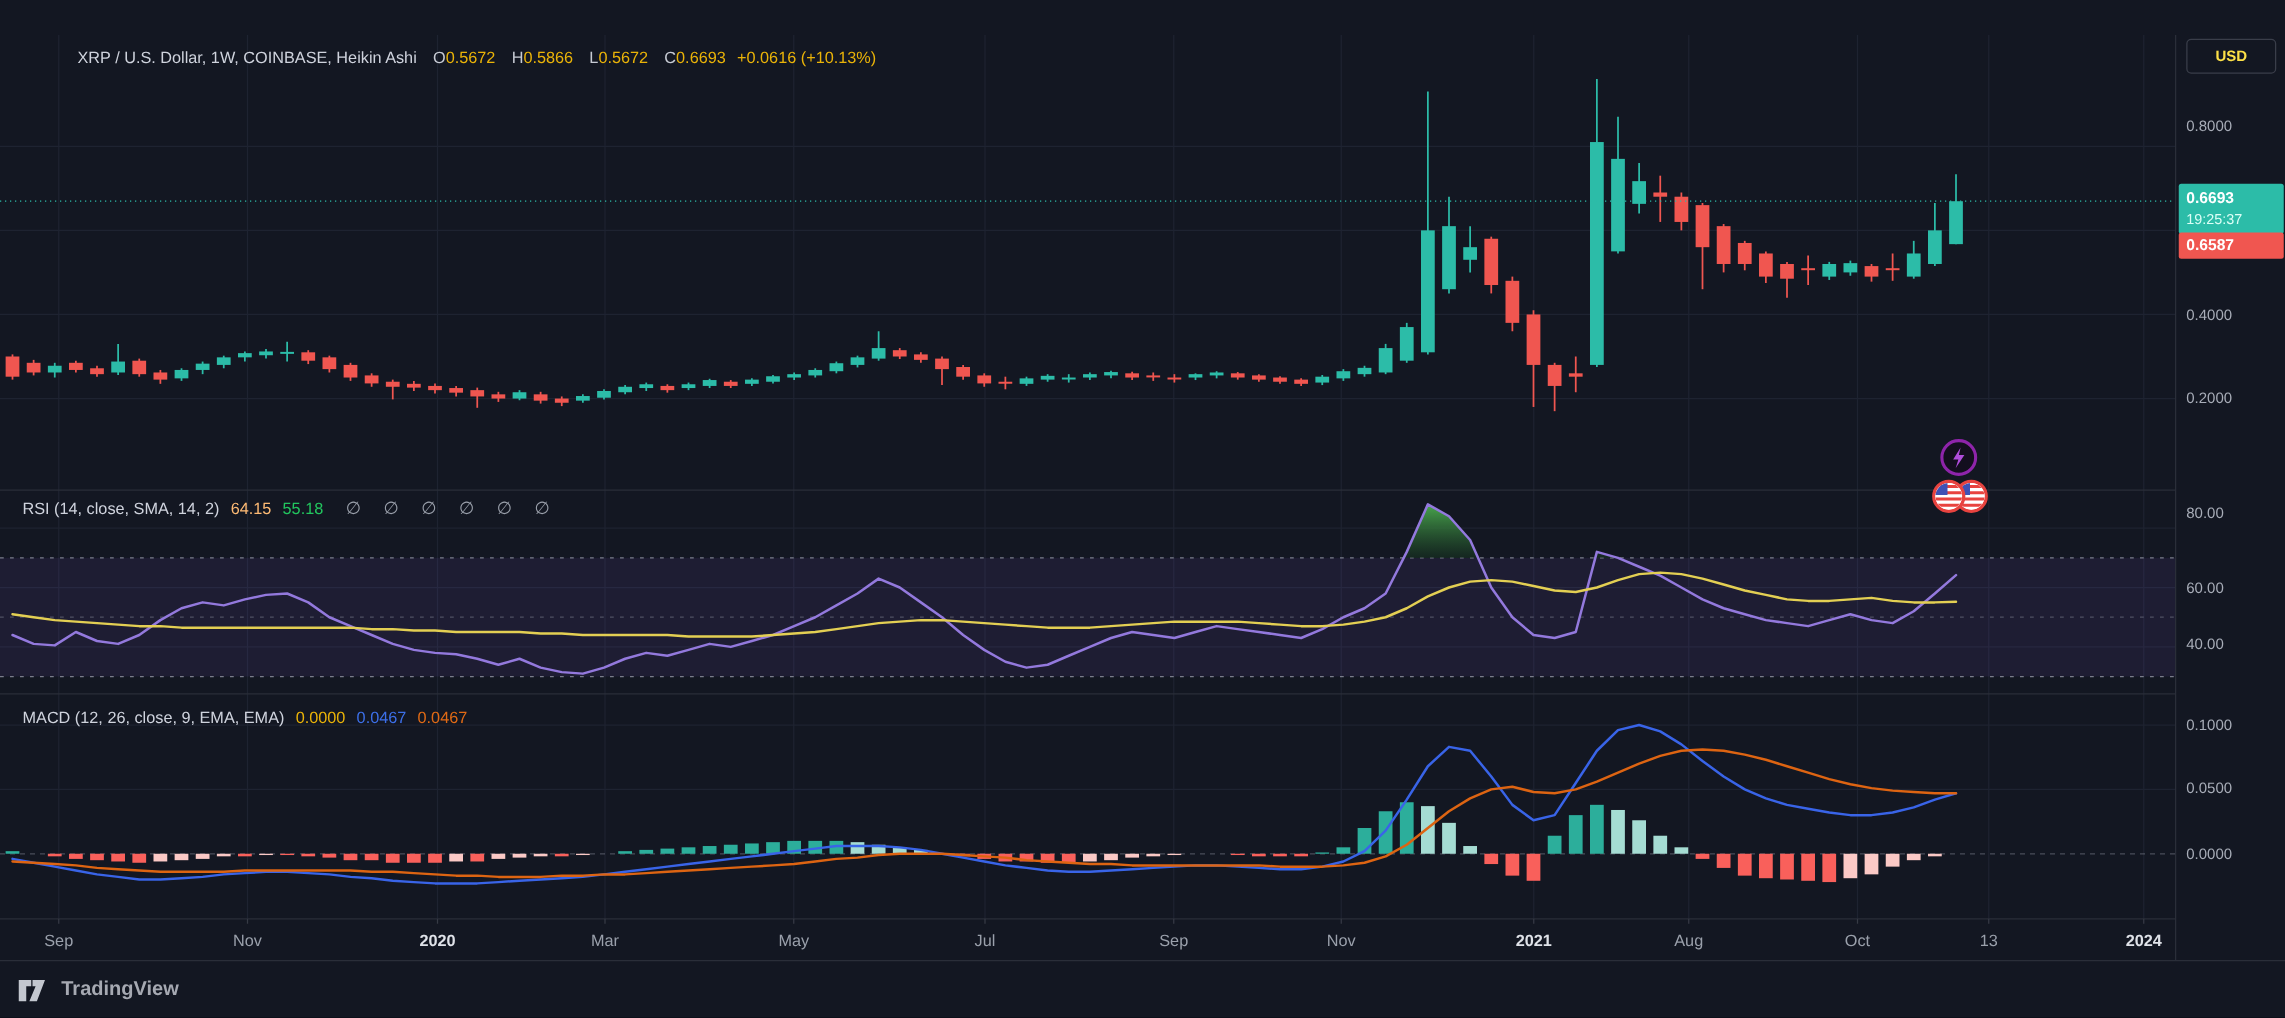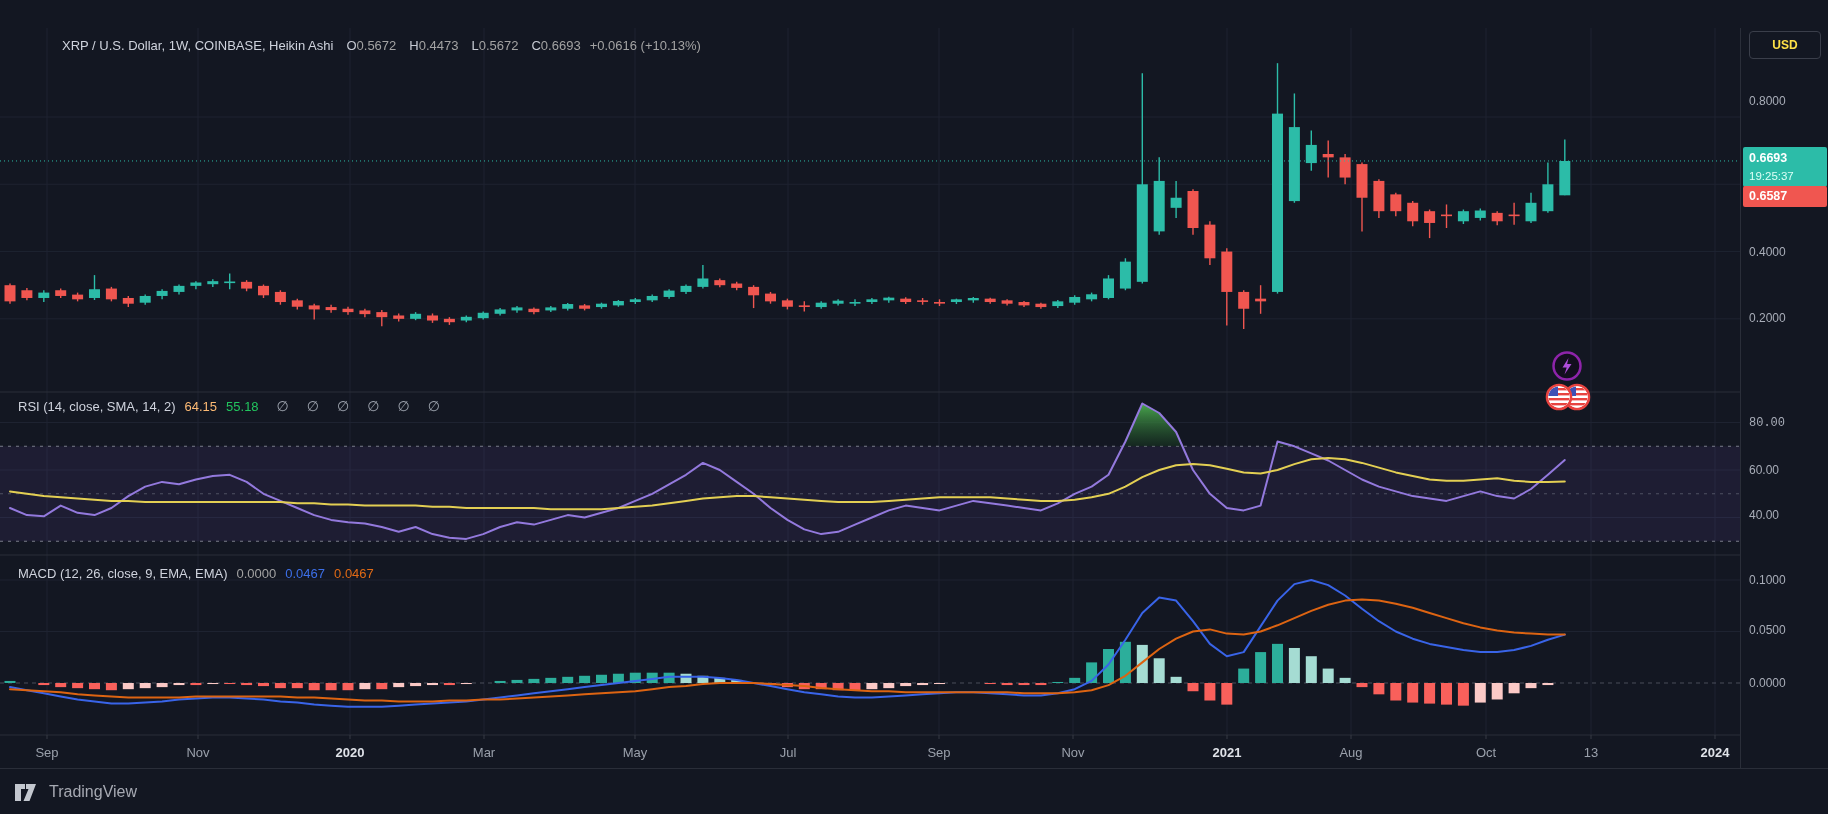--- a/index.html
+++ b/index.html
@@ -4,36 +4,36 @@
 <style>
   html,body{margin:0;padding:0;background:#0d1117;}
   .app{position:relative;width:1828px;height:814px;background:#131722;overflow:hidden;
        font-family:"Liberation Sans",sans-serif;}
   .pub-header{position:absolute;left:8px;top:5px;font-size:13.5px;font-weight:700;color:#e9ebf0;letter-spacing:.2px;}
   .chart-wrap{position:absolute;left:0;top:28px;width:1740px;height:740px;}
   svg{display:block;}
   .legend{position:absolute;left:18px;display:flex;align-items:center;gap:9px;font-size:13px;color:#cfd3dd;pointer-events:none;white-space:nowrap;}
   .legend .ttl{color:#cfd3dd;}
   .legend .lab{color:#c7cbd4;margin-left:4px;}
-  .legend .teal{color:#a3a3a3;}
+  .legend .teal{color:#eab308;}
   .legend .purple{color:#fdba74;}
   .legend .yellow{color:#22c55e;}
   .legend .blue{color:#3c6fe8;}
   .legend .orange{color:#e06a15;}
   .legend .slot{color:#9aa0ab;margin-left:9px;font-size:14px;}
   .price-axis{position:absolute;left:1740px;top:28px;width:88px;height:740px;border-left:1px solid #2a2e39;background:#131722;}
   .axis-label{position:absolute;left:8px;height:18px;line-height:18px;font-size:12px;color:#a8adb8;}
   .usd-btn{position:absolute;left:8px;top:3px;width:70px;height:26px;border:1px solid #3a3e4a;border-radius:4px;
            color:#fde047;font-size:12px;font-weight:700;text-align:center;line-height:26px;background:transparent;}
   .badge{position:absolute;left:2px;width:84px;border-radius:2px;text-align:left;padding-left:6px;box-sizing:border-box;}
   .badge .b1{font-size:12.5px;font-weight:700;color:#ffffff;line-height:19px;}
   .badge .b2{font-size:11.5px;color:#dcfff6;line-height:17px;}
   .footer{position:absolute;left:0;top:768px;width:1828px;height:46px;background:#131722;border-top:1px solid #2a2e39;
           display:flex;align-items:center;padding-left:14px;box-sizing:border-box;gap:9px;}
-  .tv-brand{color:#a6a9b2;font-size:16px;font-weight:400;}
+  .tv-brand{color:#a6a9b2;font-size:16px;font-weight:700;}
   .icon-abs{position:absolute;}
 </style>
 </head>
 <body>
 
 <div class="app">
 
 
   <div class="chart-wrap">
     <svg id="chart-svg" width="1740" height="740">
@@ -376,21 +376,21 @@
         <text x="1486" y="729" text-anchor="middle" font-size="13" fill="#9aa0ab" font-weight="400" font-family="&quot;Liberation Sans&quot;, sans-serif">Oct</text>
         <line x1="1591" y1="707" x2="1591" y2="711" stroke="#363a45"></line>
         <text x="1591" y="729" text-anchor="middle" font-size="13" fill="#9aa0ab" font-weight="400" font-family="&quot;Liberation Sans&quot;, sans-serif">13</text>
         <line x1="1715" y1="707" x2="1715" y2="711" stroke="#363a45"></line>
         <text x="1715" y="729" text-anchor="middle" font-size="13" fill="#dfe2e8" font-weight="700" font-family="&quot;Liberation Sans&quot;, sans-serif">2024</text>
       </svg>
 
     <div class="legend" style="top:10px;margin-left:44px;">
       <span class="ttl">XRP / U.S. Dollar, 1W, COINBASE, Heikin Ashi</span>
       <span><span class="lab">O</span><span class="teal">0.5672</span></span>
-      <span><span class="lab">H</span><span class="teal">0.4473</span></span>
+      <span><span class="lab">H</span><span class="teal">0.5866</span></span>
       <span><span class="lab">L</span><span class="teal">0.5672</span></span>
       <span><span class="lab">C</span><span class="teal">0.6693</span></span>
       <span class="teal">+0.0616 (+10.13%)</span>
     </div>
 
     <div class="legend" style="top:370px;">
       <span class="ttl">RSI (14, close, SMA, 14, 2)</span>
       <span class="purple">64.15</span>
       <span class="yellow">55.18</span>
       <span class="slot">∅</span>
@@ -452,21 +452,21 @@
     <div class="badge" id="last-badge" style="top:119px;background:#2cbca8;padding-top:2px;padding-bottom:2px;">
       <div class="b1">0.6693</div>
       <div class="b2">19:25:37</div>
     </div>
     <div class="badge" id="prev-badge" style="top:158px;background:#f05650;height:21px;">
       <div class="b1" style="line-height:21px;">0.6587</div>
     </div>
   <div class="axis-label" style="top: 64px;">0.8000</div>
       <div class="axis-label" style="top: 215px;">0.4000</div>
       <div class="axis-label" style="top: 281px;">0.2000</div>
-      <div class="axis-label" style="top: 386px; font-family: Liberation Mono, monospace;">80.00</div>
+      <div class="axis-label" style="top: 373px;">80.00</div>
       <div class="axis-label" style="top: 433px;">60.00</div>
       <div class="axis-label" style="top: 478px;">40.00</div>
       <div class="axis-label" style="top: 543px;">0.1000</div>
       <div class="axis-label" style="top: 593px;">0.0500</div>
       <div class="axis-label" style="top: 646px;">0.0000</div>
     </div>
 
   <div class="footer">
     <svg width="26" height="22" viewBox="0 0 26 22">
       <path d="M1 3 h10 v5 H7 v12 H1 z" fill="#c3c7cf"></path>

